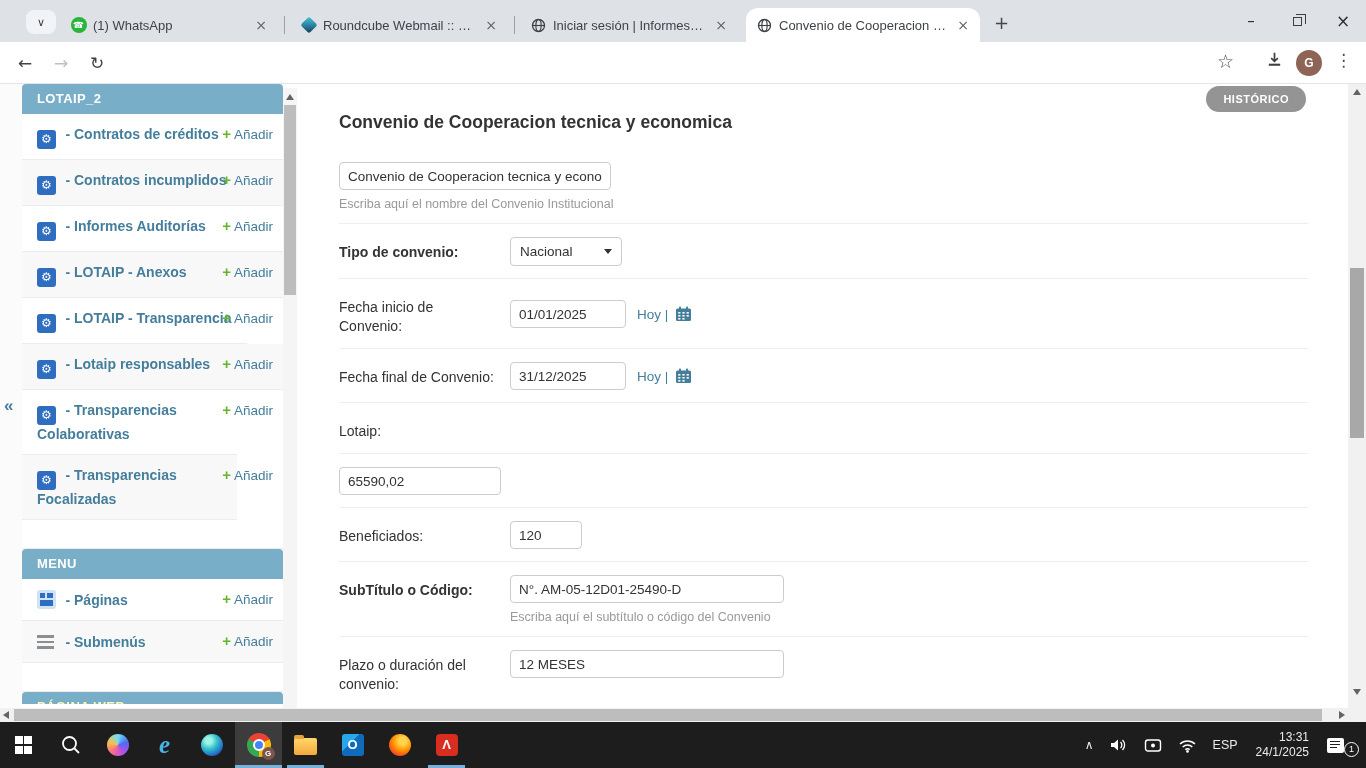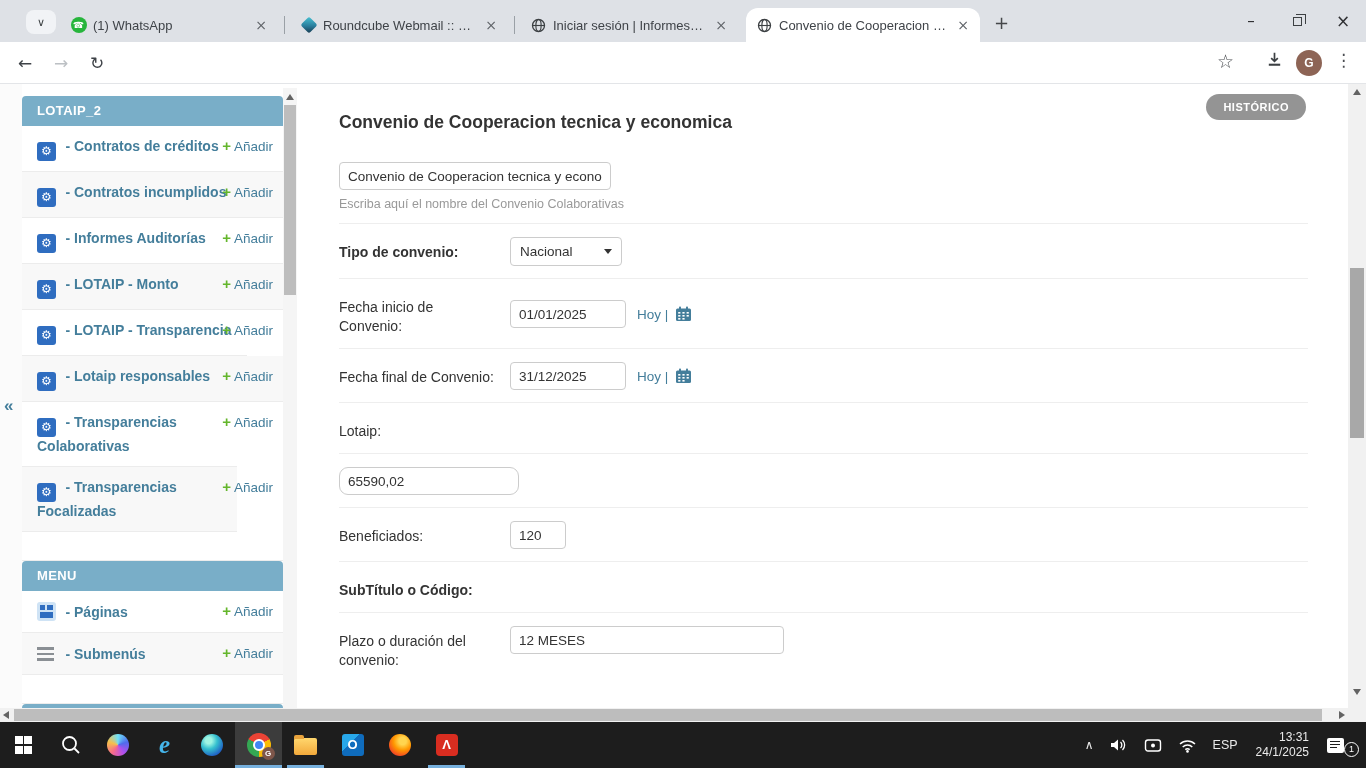--- a/index.html
+++ b/index.html
@@ -32,21 +32,21 @@
   .tb-right { position:absolute; top:8px; display:flex; align-items:center; }
   .avatar { width:26px; height:26px; border-radius:50%; background:#8d6455; color:#fff; font-size:12px; font-weight:bold; text-align:center; line-height:26px; }
   .glyph { font-family:"DejaVu Sans", sans-serif; }
 
   
   .content { position:absolute; left:0; top:84px; width:1348px; height:624px; background:#fff; overflow:hidden; }
   .gutter { position:absolute; left:0; top:0; width:22px; height:624px; background:#fbfbfb; }
   .collapse { position:absolute; left:4px; top:312px; color:#447e9b; font-size:17px; font-weight:bold; }
 
   
-  .sidebar { position:absolute; left:22px; top:12px; width:261px; height:620px; overflow:hidden; background:#fff; }
+  .sidebar { position:absolute; left:22px; top:0; width:261px; height:620px; overflow:hidden; background:#fff; }
   .sb-head { height:30px; background:#79aec8; color:#fff; font-size:13px; font-weight:bold; letter-spacing:.4px; line-height:30px; padding-left:15px; border-radius:4px 4px 0 0; }
   .sb-head.yellow { color:#fdf7b9; }
   .sb-row { position:relative; padding:11px 10px 10px 15px; border-bottom:1px solid #ececec; min-height:41px; background:#fff; }
   .sb-row.alt { background:#f8f8f8; }
   .sb-ico { display:inline-block; width:19px; height:19px; border-radius:3px; background:#2f6dc0; color:#fff; font-size:12px; line-height:19px; text-align:center; vertical-align:-4px; margin-right:5px; font-family:"DejaVu Sans", sans-serif; }
   .sb-ico.pages { background:#cfe3f5; position:relative; }
   .sb-ico.pages i { position:absolute; background:#2f6dc0; }
   .sb-ico.pages .p1 { left:3px; top:3px; width:5px; height:5px; }
   .sb-ico.pages .p2 { left:10px; top:3px; width:6px; height:5px; }
   .sb-ico.pages .p3 { left:3px; top:10px; width:13px; height:6px; }
@@ -56,28 +56,28 @@
   .sb-add { position:absolute; right:10px; top:11px; font-size:13.5px; color:#447e9b; text-decoration:none; white-space:nowrap; }
   .sb-add .plus { color:#64b62c; font-weight:bold; font-size:15px; margin-right:3px; }
   .sb-spacer { height:29px; border-bottom:1px solid #ececec; background:#fff; }
   
   .sb-scroll { position:absolute; left:283px; top:4px; width:14px; height:620px; background:#f5f5f5; }
   .sb-thumb { position:absolute; left:1px; top:17px; width:12px; height:190px; background:#bdbdbd; }
 
   
   .main { position:absolute; left:298px; top:0; width:1050px; height:624px; background:#fff; padding:20px 40px 0 41px; }
   .page-title { font-size:17.5px; font-weight:bold; color:#333; margin-top:8px; }
-  .historico { position:absolute; right:42px; top:10px; background:#949494; color:#fff; font-size:11px; font-weight:bold; letter-spacing:.5px; border:none; border-radius:14px; padding:7px 17px; }
+  .historico { position:absolute; right:42px; top:2px; background:#949494; color:#fff; font-size:11px; font-weight:bold; letter-spacing:.5px; border:none; border-radius:14px; padding:7px 17px; }
   .frow { display:flex; border-bottom:1px solid #eee; padding:13px 0 12px; }
   .frow:last-child { border-bottom:none; }
   .flabel { width:171px; flex-shrink:0; font-size:14px; color:#333; padding-top:6px; line-height:19px; padding-right:12px; }
   .flabel.req { font-weight:bold; }
   .fctrl { flex:1; }
   .txt { height:28px; border:1px solid #ccc; border-radius:4px; padding:0 8px; font-size:13.5px; color:#333; font-family:"Liberation Sans", sans-serif; background:#fff; }
-  .w272{width:272px;} .w104{width:116px;} .w274{width:274px;} .w162{width:180px;border-radius:9px;} .w80{width:56px;}
+  .w272{width:272px;} .w104{width:116px;} .w274{width:274px;} .w162{width:162px;} .w80{width:72px;}
   .fhelp { font-size:12.5px; color:#999; margin-top:7px; }
   .sel { width:112px; height:29px; border:1px solid #ccc; border-radius:4px; display:flex; align-items:center; padding:0 9px; font-size:13.5px; color:#333; background:#fff; }
   .sel .caret { margin-left:auto; width:0; height:0; border-left:4.5px solid transparent; border-right:4.5px solid transparent; border-top:5.5px solid #333; }
   .dateline { display:flex; align-items:center; }
   .hoy { color:#447e9b; font-size:13.5px; margin:0 7px 0 11px; text-decoration:none; }
   .cal { width:17px; height:16px; }
 
   
   .vscroll { position:absolute; right:0; top:84px; width:18px; height:624px; background:#f1f1f1; }
   .tri { width:0; height:0; margin:5px auto; }
@@ -234,21 +234,21 @@
       <a class="sb-link">- Contratos incumplidos</a>
     </div>
     <div class="sb-row">
       <a class="sb-add"><span class="plus">+</span><span>Añadir</span></a>
       <span class="sb-ico">⚙</span>
       <a class="sb-link">- Informes Auditorías</a>
     </div>
     <div class="sb-row alt">
       <a class="sb-add"><span class="plus">+</span><span>Añadir</span></a>
       <span class="sb-ico">⚙</span>
-      <a class="sb-link">- LOTAIP - Monto</a>
+      <a class="sb-link">- LOTAIP - Anexos</a>
     </div>
     <div class="sb-row" style="width:225px;">
       <a class="sb-add" style="right:-26px;"><span class="plus">+</span><span>Añadir</span></a>
       <span class="sb-ico">⚙</span>
       <a class="sb-link">- LOTAIP - Transparencia</a>
     </div>
     <div class="sb-row alt">
       <a class="sb-add"><span class="plus">+</span><span>Añadir</span></a>
       <span class="sb-ico">⚙</span>
       <a class="sb-link">- Lotaip responsables</a>
@@ -289,21 +289,21 @@
   </div>
 
   <div class="main">
     <button class="historico">HISTÓRICO</button>
     <h1 class="page-title">Convenio de Cooperacion tecnica y economica</h1>
 
     <div style="margin-top:16px;">
       <div class="frow">
         <div class="fctrl">
           <input class="txt w272" value="Convenio de Cooperacion tecnica y economica" style="">
-          <div class="fhelp">Escriba aquí el nombre del Convenio Colaborativas</div>
+          <div class="fhelp">Escriba aquí el nombre del Convenio Institucional</div>
         </div>
       </div>
 
       <div class="frow">
         <label class="flabel req">Tipo de convenio:</label>
         <div class="fctrl">
           <div class="sel">
             <span>Nacional</span>
             <span class="caret"></span>
           </div>
@@ -364,20 +364,24 @@
         <div class="fctrl"><input class="txt w162" value="65590,02" style=""></div>
       </div>
 
       <div class="frow">
         <label class="flabel">Beneficiados:</label>
         <div class="fctrl"><input class="txt w80" value="120" style=""></div>
       </div>
 
       <div class="frow">
         <label class="flabel req">SubTítulo o Código:</label>
+        <div class="fctrl">
+          <input class="txt w274" value="N°. AM-05-12D01-25490-D" style="">
+          <div class="fhelp">Escriba aquí el subtítulo o código del Convenio</div>
+        </div>
       </div>
 
       <div class="frow mt">
         <label class="flabel" style="width:160px;">Plazo o duración del convenio:</label>
         <div class="fctrl" style="margin-left:11px;">
           <input class="txt w274" value="12 MESES" style="">
           
         </div>
       </div>
 

